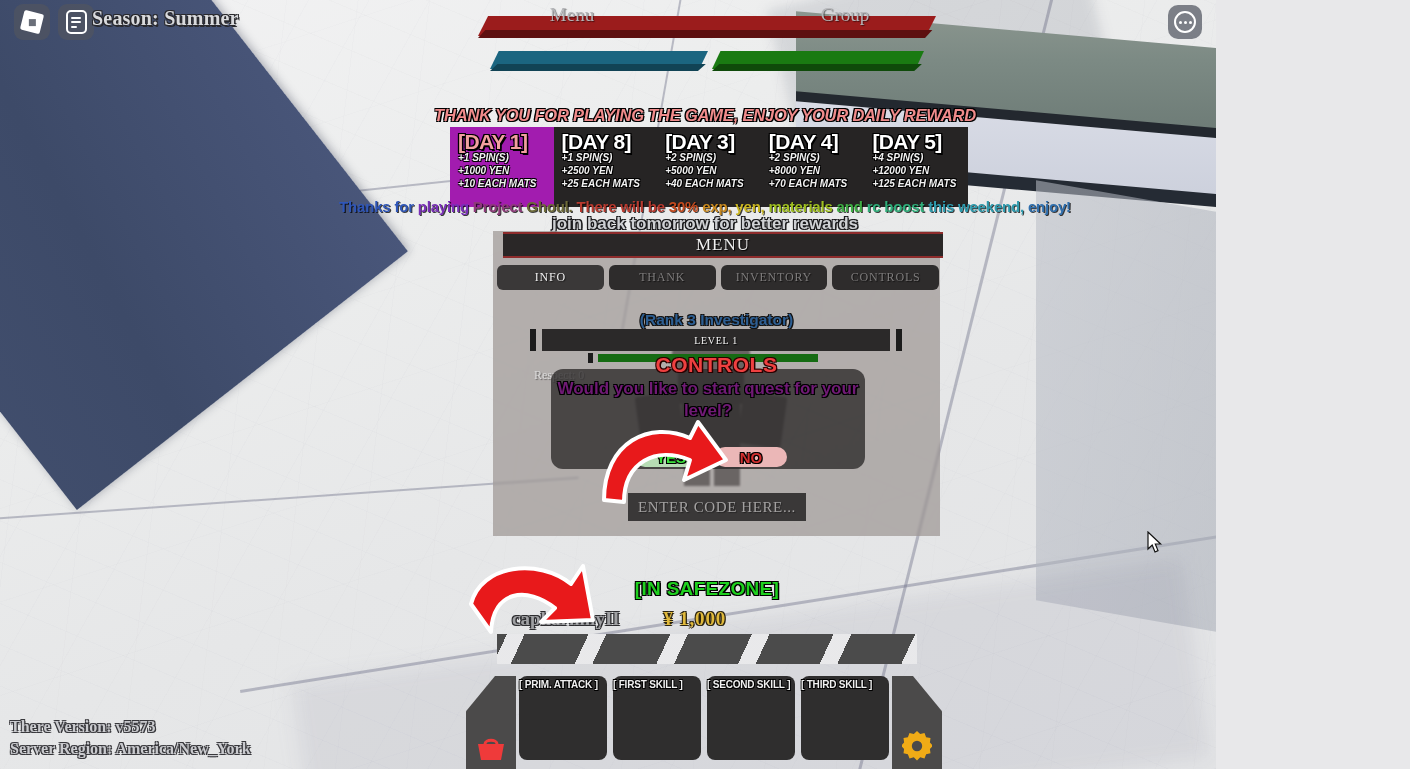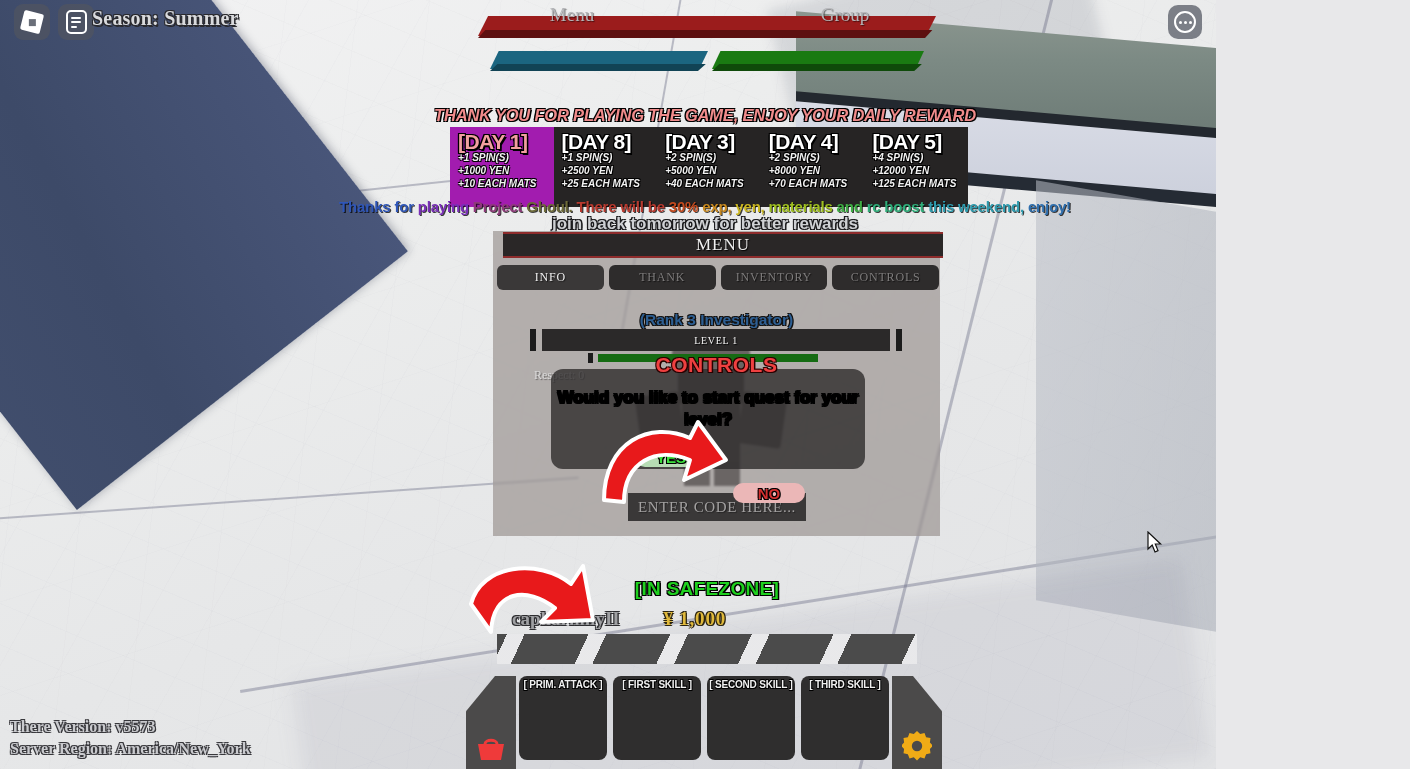--- a/index.html
+++ b/index.html
@@ -368,44 +368,44 @@
     z-index: 6;
   }
   .tut-box {
     position: absolute; left: 551px; top: 369px;
     width: 314px; height: 100px;
     background: rgba(46,44,44,.80);
     border-radius: 12px;
     z-index: 5;
   }
   .tut-q {
-    position: absolute; left: 551px; top: 387px;
+    position: absolute; left: 551px; top: 378px;
     width: 314px;
     text-align: center;
     font-family: "Liberation Sans", sans-serif;
     font-size: 17px; font-weight: bold;
-    color: #000000;
+    color: #701a75;
     line-height: 1.28;
     text-shadow: 1.3px 1.3px 0 #000, -1px -1px 0 #000, 1px -1px 0 #000, -1px 1px 0 #000;
     z-index: 7;
   }
   .tut-yes, .tut-no {
     position: absolute; top: 447px;
     width: 72px; height: 20px;
     border-radius: 11px;
     display: flex; align-items: center; justify-content: center;
     font-family: "Liberation Sans", sans-serif;
     font-size: 15px; font-weight: bold;
     cursor: pointer;
     z-index: 6;
   }
   .tut-yes { left: 635px; background: #b7dcb4; color: #3ce03c;
     text-shadow: 1.2px 1.2px 0 #000, -1px -1px 0 #000, 1px -1px 0 #000, -1px 1px 0 #000; }
-  .tut-no { left: 733px; background: #ebb7b7; color: #d33030;
-    text-shadow: 1.2px 1.2px 0 #000, -1px -1px 0 #000, 1px -1px 0 #000, -1px 1px 0 #000; margin-top: 36px; }
+  .tut-no { left: 715px; background: #ebb7b7; color: #d33030;
+    text-shadow: 1.2px 1.2px 0 #000, -1px -1px 0 #000, 1px -1px 0 #000, -1px 1px 0 #000; }
 
   
   .code-input {
     position: absolute; left: 628px; top: 493px;
     width: 178px; height: 28px;
     background: #3a3838;
     border: none;
     display: flex; align-items: center; justify-content: center;
     font-family: "Liberation Serif", serif;
     font-size: 15px; color: #a3a1a1; letter-spacing: .6px;
@@ -488,21 +488,21 @@
   .skill-slot {
     width: 88px; height: 84px;
     margin: 0 3px;
     background: #2f2e2e;
     border-radius: 8px;
     position: relative;
     cursor: pointer;
   }
   .skill-label {
     position: absolute; left: 0; top: 3px; width: 100%;
-    text-align: center;
+    text-align: left;
     font-family: "Liberation Sans", sans-serif;
     font-size: 10px; font-weight: bold;
     color: #f0f0f0;
     letter-spacing: -.2px;
     white-space: nowrap;
     text-shadow: 1px 1px 0 #000, -.8px -.8px 0 #000, .8px -.8px 0 #000, -.8px .8px 0 #000;
   }
   .bag-icon { width: 30px; height: 24px; }
   .gear-icon { width: 30px; height: 30px; }
 

